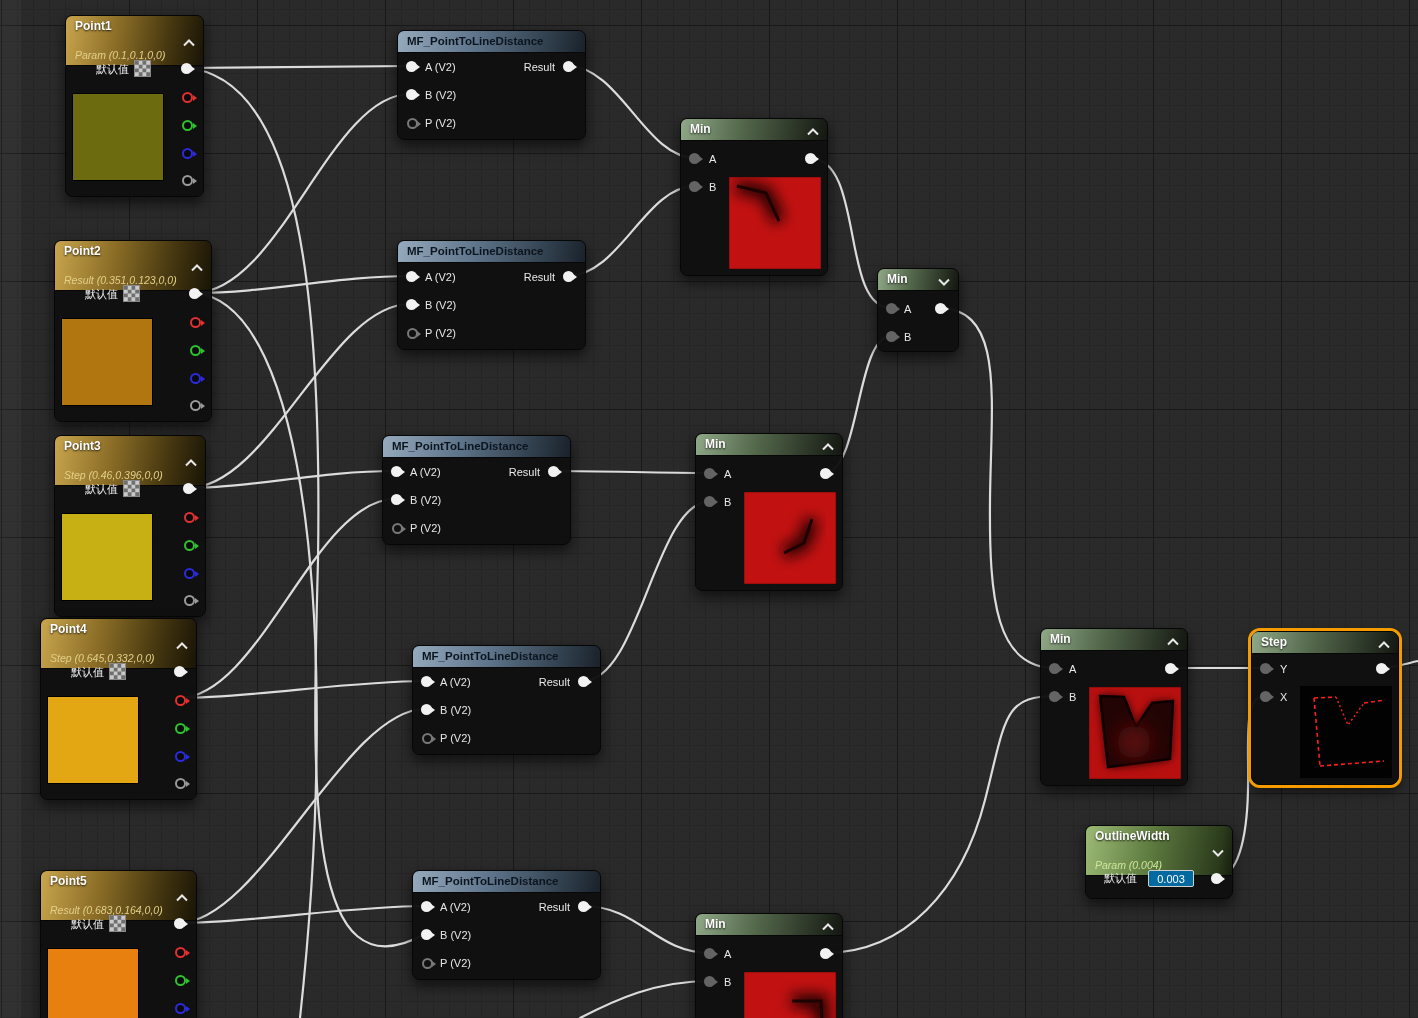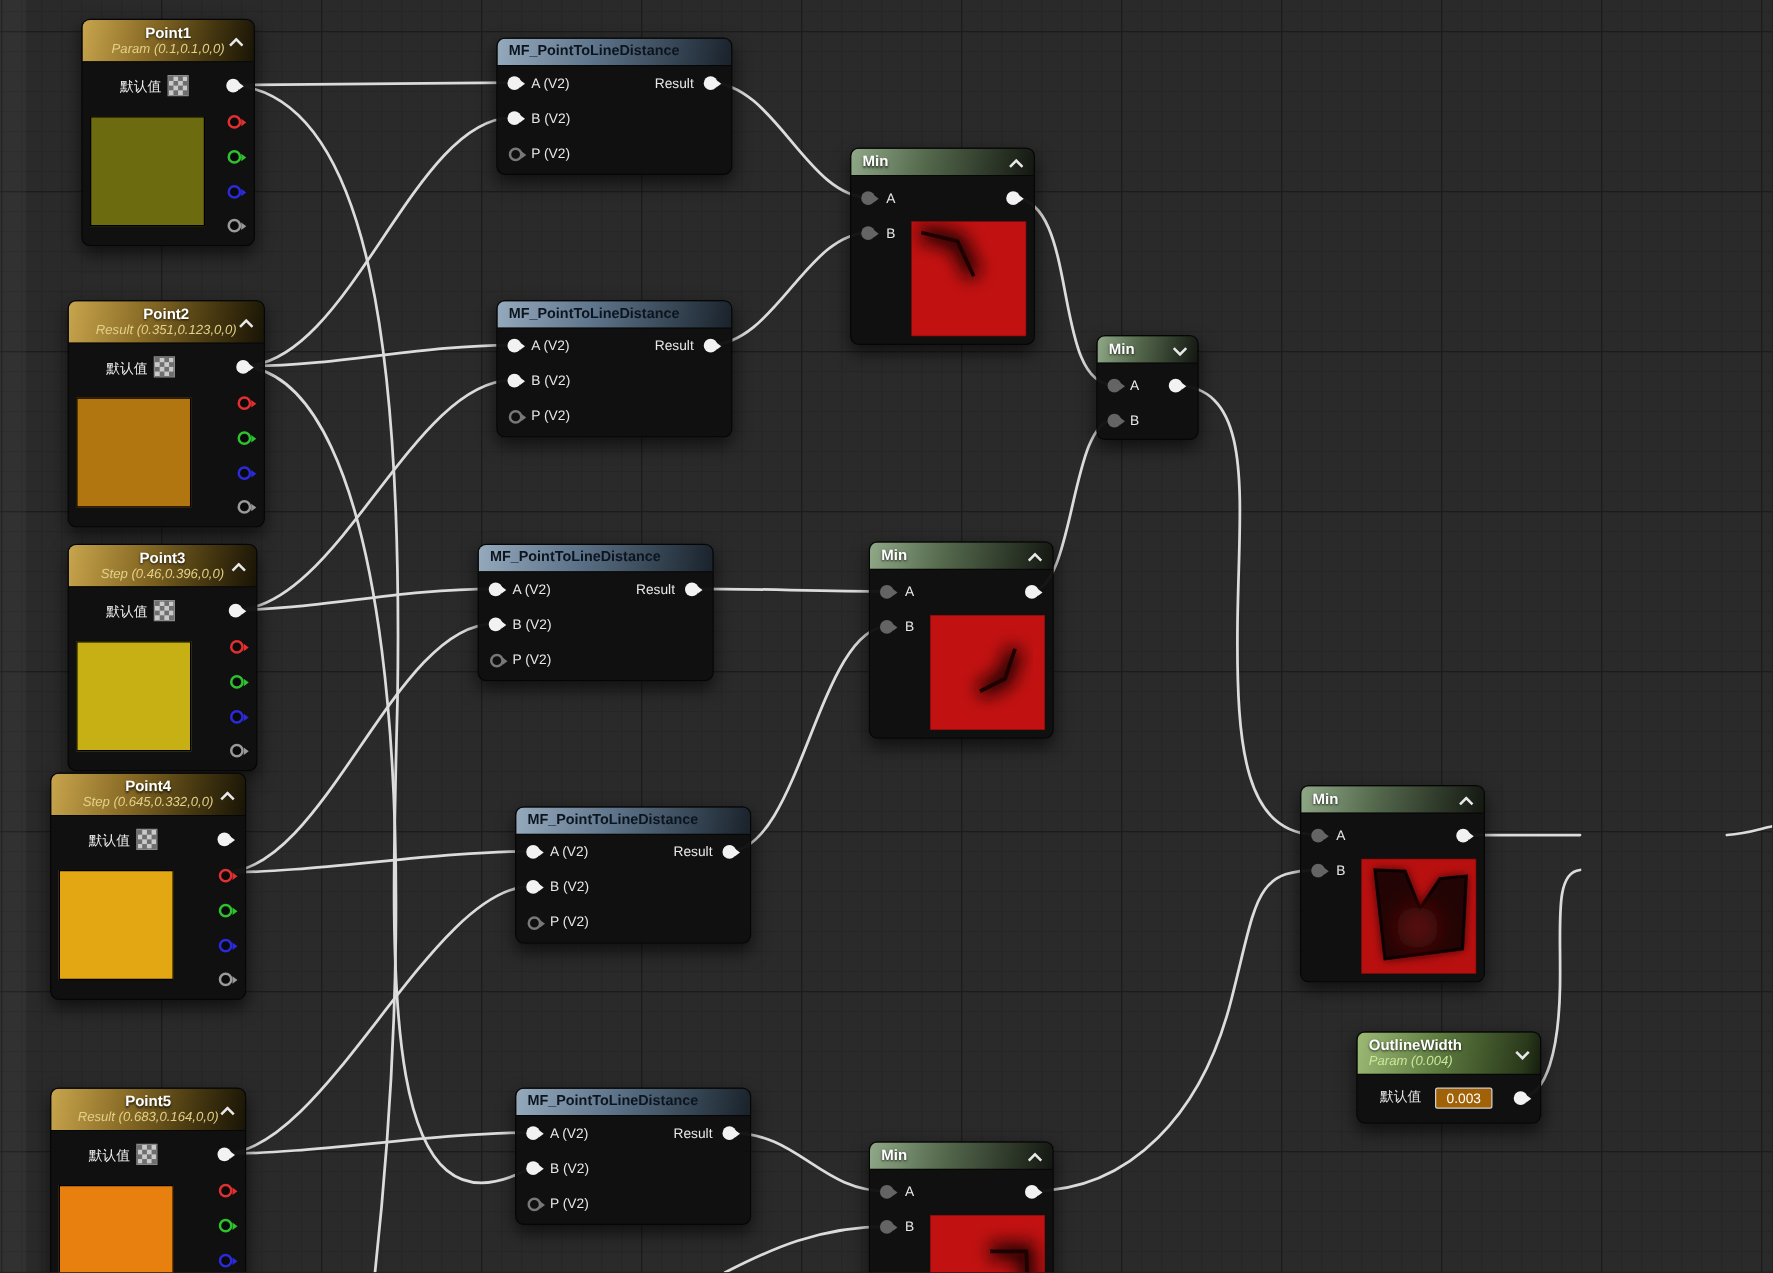--- a/index.html
+++ b/index.html
@@ -16,27 +16,27 @@
     background-position:1px 25px,1px 25px,1px 9px,1px 9px;
   }
   .edge-strip{position:absolute;left:0;top:0;width:21px;height:100%;background:rgba(255,255,255,.035);}
   #wires{position:absolute;left:0;top:0;z-index:1;}
   #wires path{stroke:#dcdcdc;stroke-width:2.2;fill:none;stroke-linecap:round;}
 
   .node{position:absolute;z-index:2;background:rgba(15,15,15,.97);border:1px solid #060606;
         border-radius:7px;box-shadow:0 6px 14px rgba(0,0,0,.6);color:#e8e8e8;font-size:11px;}
   .node.selected{box-shadow:0 0 0 3px #f49b00,0 6px 14px rgba(0,0,0,.65);border-radius:9px;}
   .hd{position:relative;border-radius:6px 6px 0 0;border-bottom:1px solid #070707;padding:3px 9px 4px 9px;}
-  .hd-gold{background:linear-gradient(100deg,#c8a54d 0%,#8a6c26 38%,#43350f 75%,#191406 100%);text-align:center;}
+  .hd-gold{background:linear-gradient(100deg,#c8a54d 0%,#8a6c26 38%,#43350f 75%,#191406 100%);}
   .hd-blue{background:linear-gradient(100deg,#96aabd 0%,#5d7389 42%,#2e3c49 82%,#1a222b 100%);}
   .hd-green{background:linear-gradient(100deg,#8fa887 0%,#53674b 42%,#242c20 85%,#131711 100%);}
   .hd-green2{background:linear-gradient(100deg,#9cba75 0%,#5d7a3f 45%,#2a3a1b 90%,#161d0e 100%);}
   .t{font-size:12px;font-weight:bold;color:#fff;text-shadow:0 1px 2px rgba(0,0,0,.8);line-height:14px;}
   .hd-blue .t{color:#0c151f;text-shadow:none;font-size:11.5px;}
-  .s{font-size:10.5px;font-style:italic;color:#e3d089;line-height:12px;}
+  .s{font-size:10.5px;font-style:italic;color:#e3d089;line-height:12px;margin-top:16px;}
   .hd-green2 .s{color:#cde69b;}
   .chev{position:absolute;right:8px;top:50%;transform:translateY(-50%);width:12px;height:8px;cursor:pointer;}
 
   .pin{position:absolute;width:11px;height:11px;border-radius:50%;}
   .pin::after{content:"";position:absolute;left:10px;top:2.5px;border-left:4px solid #f2f2f2;
               border-top:3px solid transparent;border-bottom:3px solid transparent;}
   .pout{right:11px;background:#f2f2f2;}
   .pin-l{left:8px;}
   .in-filled{background:#f2f2f2;}
   .in-dark{background:#646464;}
@@ -48,21 +48,21 @@
   .plabel{position:absolute;font-size:11px;color:#e8e8e8;line-height:12px;}
   .plabel.r{text-align:right;}
 
   .defrow{position:absolute;left:0;top:44px;width:100%;height:18px;}
   .deflbl{position:absolute;left:30px;top:2px;font-size:11px;color:#efefef;}
   .checker{position:absolute;left:68px;top:0;width:15px;height:15px;border:1px solid #8a8a8a;
            background:repeating-conic-gradient(#c9c9c9 0% 25%,#6f6f6f 0% 50%) 0 0/7.5px 7.5px;}
   .swatch{position:absolute;left:6px;top:77px;width:90px;height:86px;border:1px solid #000;}
 
   .preview{position:absolute;display:block;}
-  .numbox{position:absolute;left:62px;top:44px;width:40px;height:15px;background:#a16207;border:1px solid #cfcfcf;
+  .numbox{position:absolute;left:62px;top:44px;width:40px;height:15px;background:#0369a1;border:1px solid #cfcfcf;
           color:#fff;font-size:11px;font-family:"Liberation Sans","DejaVu Sans",sans-serif;text-align:center;padding:0 2px;border-radius:2px;}
 </style>
 </head>
 <body>
 
 <div id="canvas">
   <div class="edge-strip"></div>
 
   <svg id="wires" width="1418" height="1018">
     <path d="M184.5,68 C250,68 330,66 410,66"></path>
@@ -371,20 +371,38 @@
             <feGaussianBlur stdDeviation="7"></feGaussianBlur>
           </filter>
         </defs>
       <rect width="92" height="92" fill="#c21111"></rect>
       <path d="M48,29 L77,29 L79,70" stroke="#150000" stroke-width="13" fill="none" filter="url(#bl4)"></path>
       <path d="M48,29 L77,29 L79,70" stroke="#1d0202" stroke-width="3" fill="none"></path>
       <rect width="92" height="92" fill="none" stroke="#7a0a0a" stroke-width="1"></rect>
     </svg>
   </div>
 
+  <div class="node selected" style="left:1251px;top:631px;width:146px;height:152px">
+    <div class="hd hd-green">
+      <div class="t">Step</div>
+      <span class="chev"><svg width="12" height="8">
+            <path d="M1,6.5 L6,1.5 L11,6.5" stroke="#e8e8e8" stroke-width="2" fill="none"></path>
+          </svg></span>
+    </div>
+    <span class="pin pin-l in-dark" style="top:31px"></span>
+    <span class="plabel" style="left:28px;top:31px">Y</span>
+    <span class="pin pin-l in-dark" style="top:59px"></span>
+    <span class="plabel" style="left:28px;top:59px">X</span>
+    <span class="pin pout" style="top:31px"></span>
+    <svg class="preview" style="left:48px;top:54px" width="92" height="92">
+      <rect width="92" height="92" fill="#020202"></rect>
+      <path d="M14,12 L36,11 M14,12 L20,80 M20,80 L84,75 M64,17 L85,14" stroke="#fb2020" stroke-width="1.6" fill="none" stroke-dasharray="4 3"></path>
+      <path d="M36,11 L48,39 L64,17" stroke="#fb2020" stroke-width="1.4" fill="none" stroke-dasharray="2 2.5"></path>
+    </svg>
+  </div>
 
   <div class="node" style="left:1085px;top:825px;width:146px;height:72px">
     <div class="hd hd-green2">
       <div class="t">OutlineWidth</div>
       <div class="s">Param (0.004)</div>
       <span class="chev"><svg width="12" height="8">
             <path d="M1,1.5 L6,6.5 L11,1.5" stroke="#e8e8e8" stroke-width="2" fill="none"></path>
           </svg></span>
     </div>
     <span class="plabel" style="left:18px;top:46px">默认值</span>

